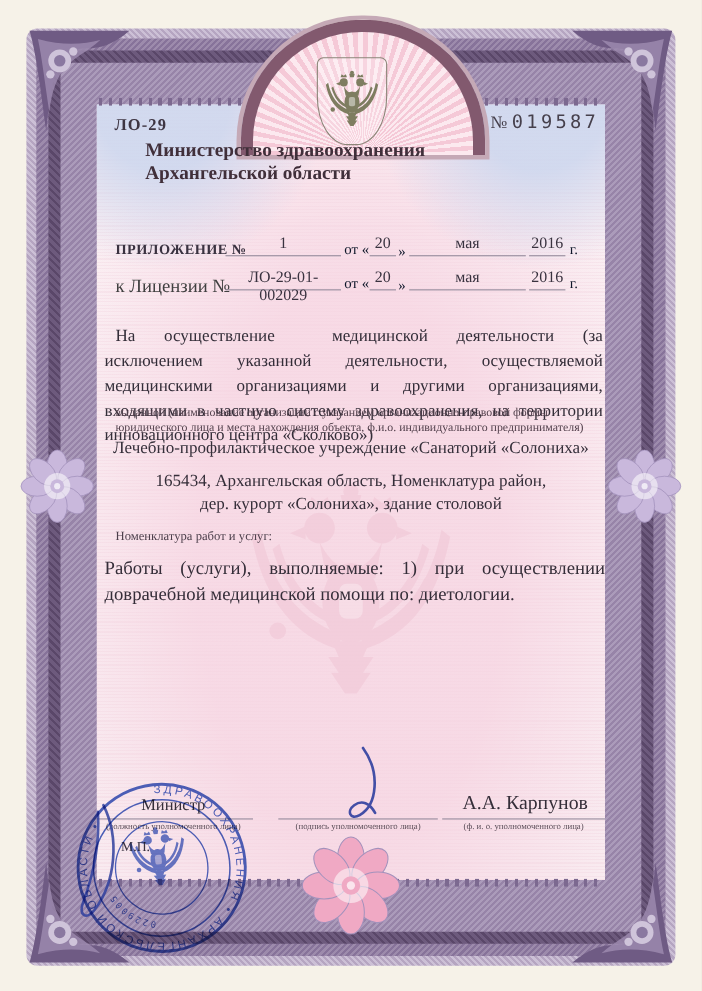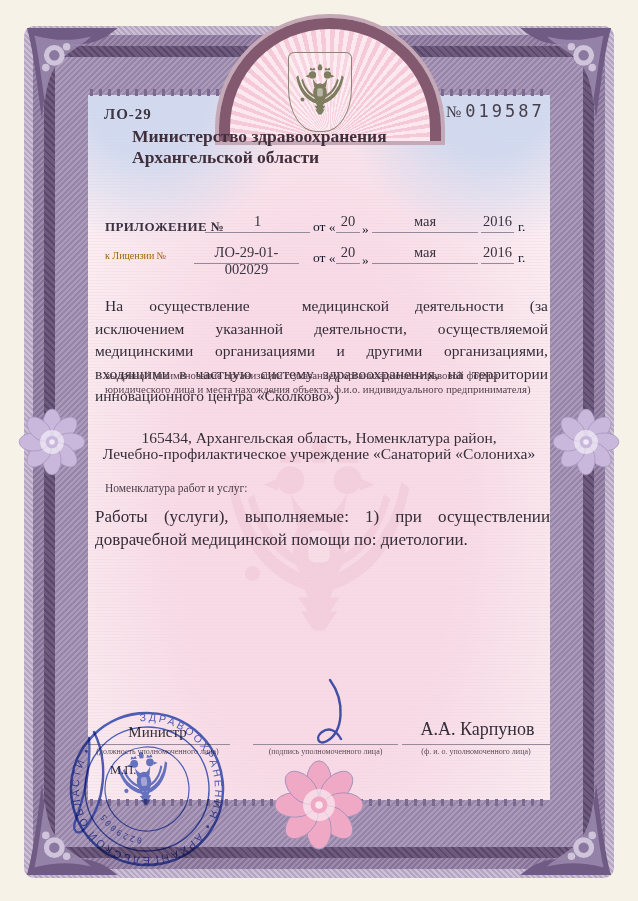--- a/index.html
+++ b/index.html
@@ -44,29 +44,29 @@
   .rosette.right{right:17px;top:390px;color:#c9b8dc;}
   .flower{position:absolute;left:272px;top:758px;width:94px;height:94px;color:#f0a9c4;}
   
   .abs{position:absolute;}
   .lo{left:104px;top:106px;font-size:15px;font-weight:600;letter-spacing:1px;color:#3e3542;}
   .serial{left:446px;top:101px;font-size:16px;color:#46404c;}
   .serial .digits{font-family:"DejaVu Sans Mono",monospace;font-size:17px;letter-spacing:3px;}
   .title{left:88px;width:462px;top:126px;text-align:left;font-weight:bold;
          font-size:17.5px;line-height:21px;color:#402f3a;padding-left:44px;}
   .rowlab{font-weight:bold;font-size:13px;letter-spacing:.4px;color:#3a3240;}
-  .rowlab2{font-size:10px;color:#a16207;}
+  .rowlab2{font-size:17px;color:#404040;}
   .cell{position:absolute;border-bottom:1px solid #958a9c;text-align:center;
         font-size:14.5px;height:19px;color:#39323f;}
   .lit{position:absolute;font-size:13.5px;color:#0f172a;}
   .para{left:95px;width:453px;top:295px;font-size:15.5px;line-height:22.5px;
         text-align:justify;color:#332d38;}
   .gap{display:inline-block;width:52px;}
   .smallnote{left:105px;width:447px;top:369px;font-size:10.8px;line-height:13.5px;color:#53414d;}
-  .org{left:88px;width:462px;top:399px;text-align:center;font-size:15.5px;color:#352f3a;margin-top:46px;}
+  .org{left:88px;width:462px;top:399px;text-align:center;font-size:15.5px;color:#352f3a;}
   .addr1{left:88px;width:462px;top:429px;text-align:center;font-size:15.5px;}
   .addr2{left:88px;width:462px;top:450px;text-align:center;font-size:15.5px;}
   .nomen{left:105px;top:482px;font-size:11.5px;color:#4c3f4b;}
   .works{left:95px;width:455px;top:505px;font-size:17px;line-height:23px;text-align:justify;}
   .minister{left:85px;width:145px;top:724px;text-align:center;font-size:15px;}
   .sigline{position:absolute;top:743px;border-bottom:1px solid #958a9c;height:1px;}
   .cap{position:absolute;top:747px;font-size:8px;color:#5a4c57;text-align:center;}
   .name{left:405px;width:145px;top:719px;text-align:center;font-size:18px;}
   .mp{left:110px;top:763px;font-size:12.5px;color:#3a3240;}
   
@@ -184,35 +184,36 @@
   <div class="abs rowlab" style="left:105px;top:219px;">ПРИЛОЖЕНИЕ №</div>
   <div class="cell" style="left:205px;top:213px;width:105px;">1</div>
   <div class="lit" style="left:313px;top:219px;">от «</div>
   <div class="cell" style="left:336px;top:213px;width:24px;">20</div>
   <div class="lit" style="left:362px;top:221px;">»</div>
   <div class="cell" style="left:372px;top:213px;width:106px;">мая</div>
   <div class="cell" style="left:481px;top:213px;width:33px;">2016</div>
   <div class="lit" style="left:518px;top:219px;">г.</div>
 
   <div class="abs rowlab2" style="left:105px;top:250px;">к Лицензии №</div>
-  <div class="cell" style="left:194px;top:244px;width:105px;">ЛО-29-01-002029</div>
+  <div class="cell" style="left:205px;top:244px;width:105px;">ЛО-29-01-002029</div>
   <div class="lit" style="left:313px;top:250px;">от «</div>
   <div class="cell" style="left:336px;top:244px;width:24px;">20</div>
   <div class="lit" style="left:362px;top:252px;">»</div>
   <div class="cell" style="left:372px;top:244px;width:106px;">мая</div>
   <div class="cell" style="left:481px;top:244px;width:33px;">2016</div>
   <div class="lit" style="left:518px;top:250px;">г.</div>
 
   <div class="abs para">
     <span style="padding-left:10px;">На осуществление</span><span class="gap"></span><span>медицинской  деятельности (за исключением указанной деятельности, осуществляемой медицинскими организациями и другими организациями, входящими в частную систему здравоохранения, на территории инновационного центра «Сколково»)</span>
   </div>
   <div class="abs smallnote">выданной (наименование организации с указанием организационно-правовой формы юридического лица и места нахождения объекта, ф.и.о. индивидуального предпринимателя)</div>
 
   <div class="abs org">Лечебно-профилактическое учреждение «Санаторий «Солониха»</div>
   <div class="abs addr1">165434, Архангельская область, Номенклатура район,</div>
+  <div class="abs addr2">дер. курорт «Солониха», здание столовой</div>
 
   <div class="abs nomen">Номенклатура работ и услуг:</div>
   <div class="abs works">Работы (услуги), выполняемые: 1) при осуществлении доврачебной медицинской помощи по: диетологии.</div>
 
   <div class="abs minister">Министр</div>
   <div class="sigline" style="left:85px;width:145px;"></div>
   <div class="cap" style="left:75px;width:165px;">(должность уполномоченного лица)</div>
   <div class="sigline" style="left:253px;width:145px;"></div>
   <div class="cap" style="left:253px;width:145px;">(подпись уполномоченного лица)</div>
   <div class="abs name">А.А. Карпунов</div>

